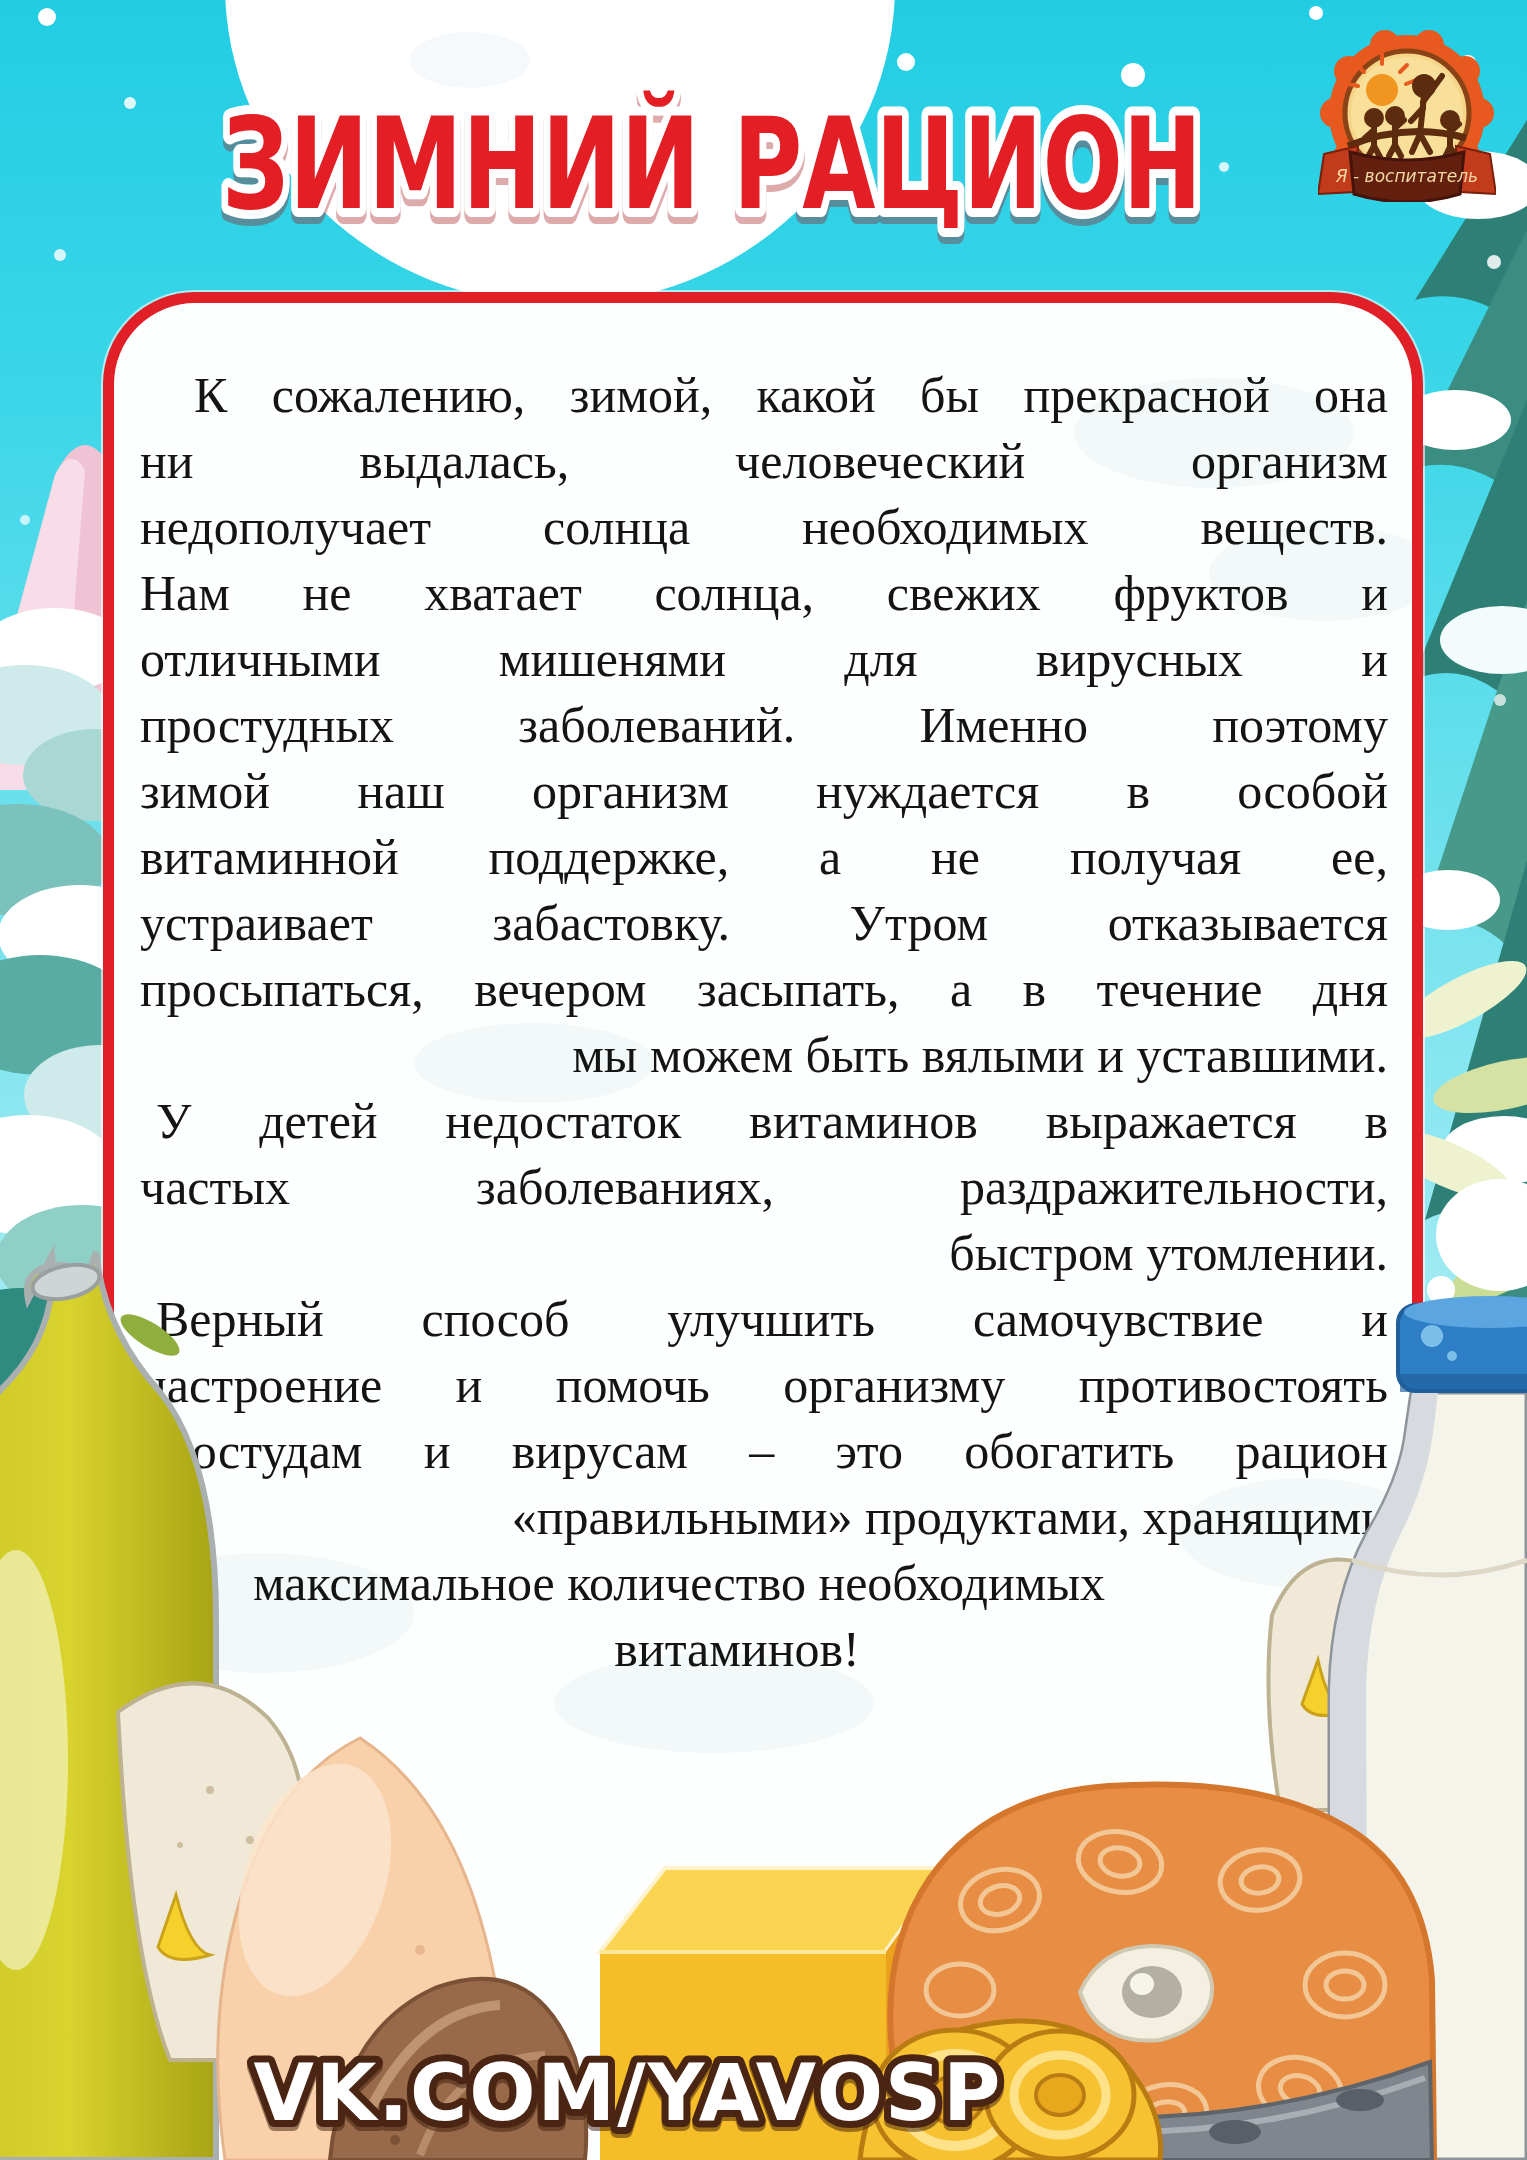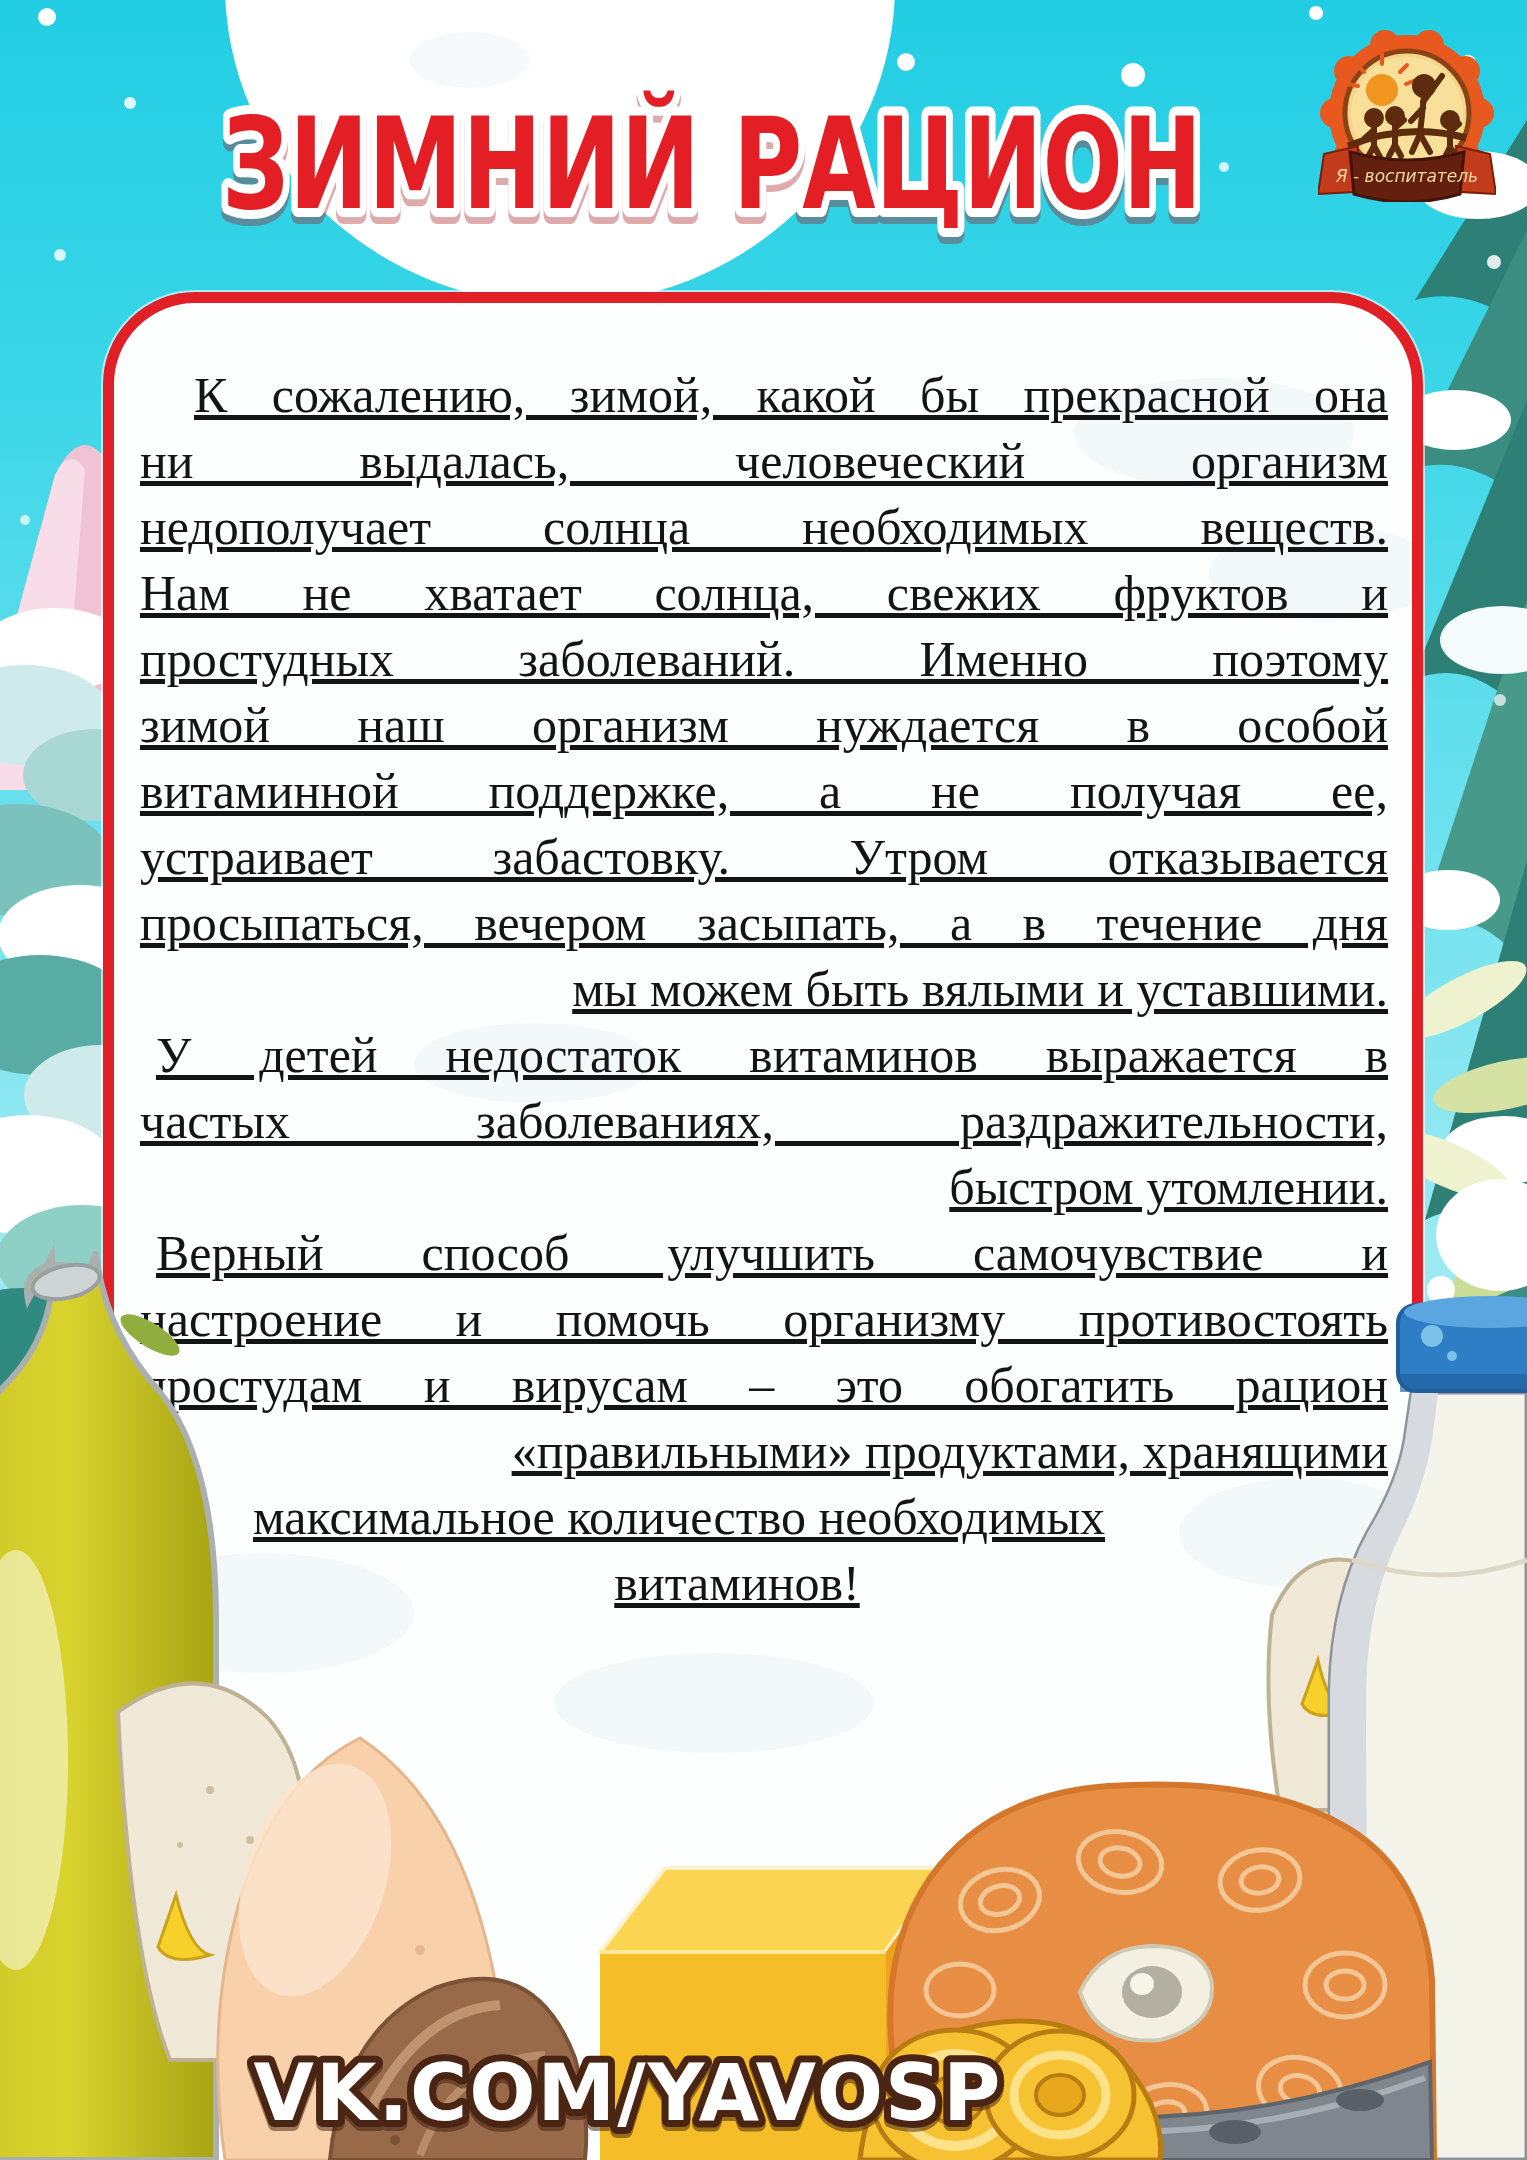--- a/index.html
+++ b/index.html
@@ -7,21 +7,21 @@
           font-family:"Liberation Serif", serif;
           background:linear-gradient(180deg,#22cde3 0%,#3bd6e8 18%,#7de4ef 45%,#c2f1f6 75%,#e9fafc 100%);}
   .layer{position:absolute;left:0;top:0;}
   
   .card{position:absolute;left:103px;top:292px;width:1298px;height:1960px;
         background:#fdffff;border:11px solid #e01f26;border-radius:92px;
         box-shadow:0 0 0 2px rgba(255,255,255,.6);}
   .card-deco{position:absolute;left:0;top:0;width:100%;height:100%;overflow:hidden;border-radius:80px;}
   
   .textblock{position:absolute;left:26px;top:59px;width:1248px;color:#141414;}
-  .ln{height:66px;line-height:66px;font-size:50px;white-space:nowrap;text-decoration:underline;}
+  .ln{height:66px;line-height:66px;font-size:50px;white-space:nowrap;}
   .jl{text-align:justify;text-align-last:justify;white-space:normal;}
   .left{text-align:right;}
   .center{text-align:center;white-space:normal;}
   .ind1{padding-left:54px;}
   .ind2{padding-left:16px;}
   .pr170{padding-right:170px;text-align:center;}
   .pr54{padding-right:54px;}
   
   .title-svg{position:absolute;left:0;top:40px;}
   .vk-svg{position:absolute;left:0;top:2020px;}
@@ -113,20 +113,21 @@
         <ellipse cx="600" cy="1400" rx="160" ry="50"></ellipse>
         <ellipse cx="420" cy="760" rx="120" ry="40"></ellipse>
       </g>
     </svg>
 
     <div class="textblock">
       <div class="ln jl ind1">К сожалению, зимой, какой бы прекрасной она</div>
       <div class="ln jl">ни выдалась, человеческий организм</div>
       <div class="ln jl">недополучает солнца необходимых веществ.</div>
       <div class="ln jl">Нам не хватает солнца, свежих фруктов и</div>
+      <div class="ln jl">отличными мишенями для вирусных и</div>
       <div class="ln jl">простудных заболеваний. Именно поэтому</div>
       <div class="ln jl">зимой наш организм нуждается в особой</div>
       <div class="ln jl">витаминной поддержке, а не получая ее,</div>
       <div class="ln jl">устраивает забастовку. Утром отказывается</div>
       <div class="ln jl">просыпаться, вечером засыпать, а в течение дня</div>
       <div class="ln left">мы можем быть вялыми и уставшими.</div>
       <div class="ln jl ind2">У детей недостаток витаминов выражается в</div>
       <div class="ln jl">частых заболеваниях, раздражительности,</div>
       <div class="ln left">быстром утомлении.</div>
       <div class="ln jl ind2">Верный способ улучшить самочувствие и</div>

